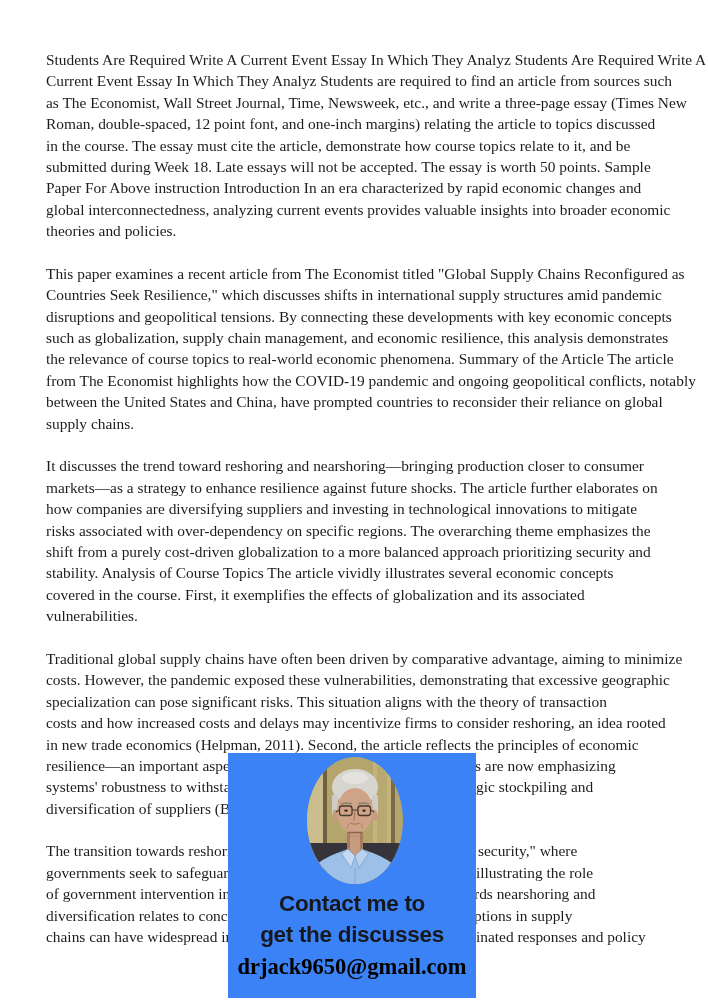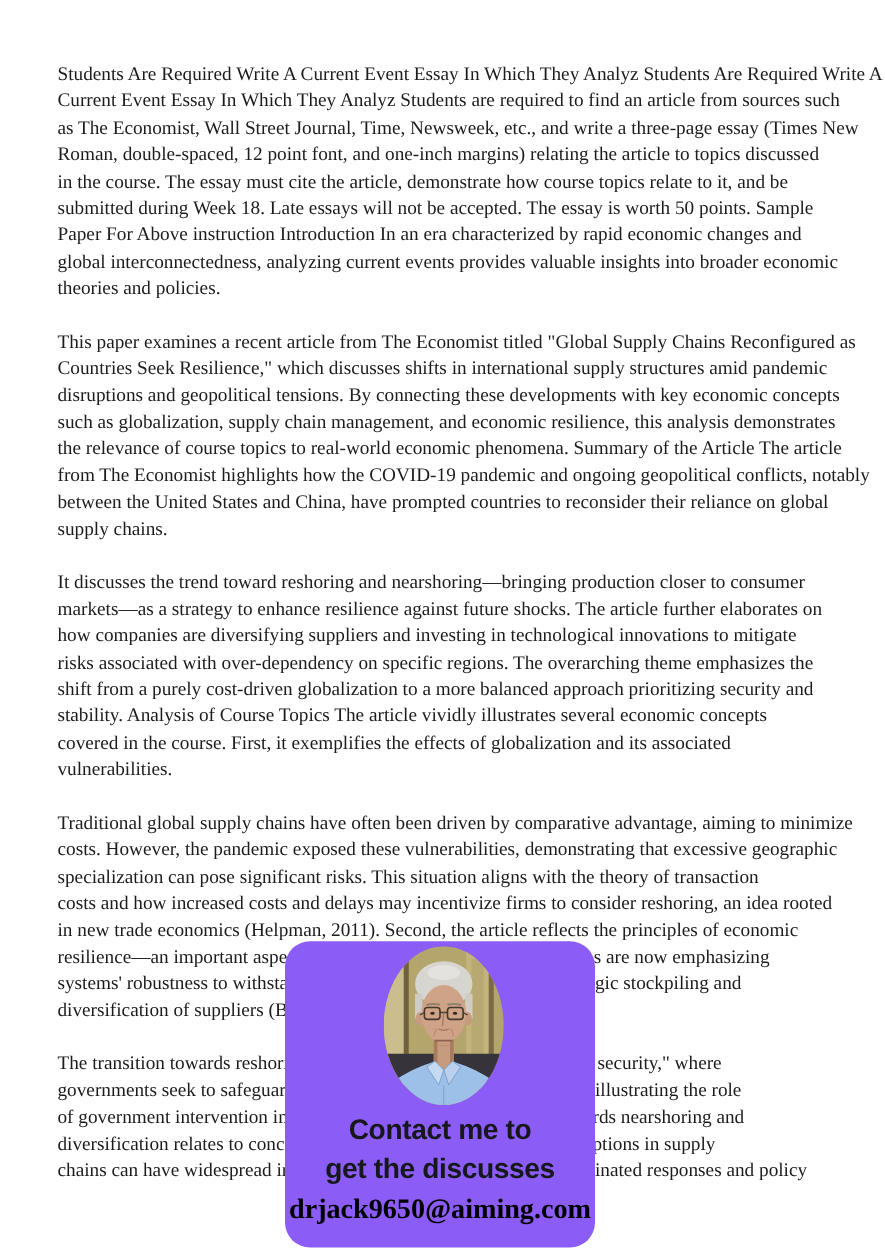--- a/index.html
+++ b/index.html
@@ -65,21 +65,21 @@
     color: #000000;
   }
 </style>
 </head>
 <body>
 
 <div class="page">
 
   <div class="essay" style="color: rgb(28, 28, 28);"><div class="para"><div class="line">Students Are Required Write A Current Event Essay In Which They Analyz Students Are Required Write A</div><div class="line">Current Event Essay In Which They Analyz Students are required to find an article from sources such</div><div class="line">as The Economist, Wall Street Journal, Time, Newsweek, etc., and write a three-page essay (Times New</div><div class="line">Roman, double-spaced, 12 point font, and one-inch margins) relating the article to topics discussed</div><div class="line">in the course. The essay must cite the article, demonstrate how course topics relate to it, and be</div><div class="line">submitted during Week 18. Late essays will not be accepted. The essay is worth 50 points. Sample</div><div class="line">Paper For Above instruction Introduction In an era characterized by rapid economic changes and</div><div class="line">global interconnectedness, analyzing current events provides valuable insights into broader economic</div><div class="line">theories and policies.</div></div><div class="para"><div class="line">This paper examines a recent article from The Economist titled "Global Supply Chains Reconfigured as</div><div class="line">Countries Seek Resilience," which discusses shifts in international supply structures amid pandemic</div><div class="line">disruptions and geopolitical tensions. By connecting these developments with key economic concepts</div><div class="line">such as globalization, supply chain management, and economic resilience, this analysis demonstrates</div><div class="line">the relevance of course topics to real-world economic phenomena. Summary of the Article The article</div><div class="line">from The Economist highlights how the COVID-19 pandemic and ongoing geopolitical conflicts, notably</div><div class="line">between the United States and China, have prompted countries to reconsider their reliance on global</div><div class="line">supply chains.</div></div><div class="para"><div class="line">It discusses the trend toward reshoring and nearshoring—bringing production closer to consumer</div><div class="line">markets—as a strategy to enhance resilience against future shocks. The article further elaborates on</div><div class="line">how companies are diversifying suppliers and investing in technological innovations to mitigate</div><div class="line">risks associated with over-dependency on specific regions. The overarching theme emphasizes the</div><div class="line">shift from a purely cost-driven globalization to a more balanced approach prioritizing security and</div><div class="line">stability. Analysis of Course Topics The article vividly illustrates several economic concepts</div><div class="line">covered in the course. First, it exemplifies the effects of globalization and its associated</div><div class="line">vulnerabilities.</div></div><div class="para"><div class="line">Traditional global supply chains have often been driven by comparative advantage, aiming to minimize</div><div class="line">costs. However, the pandemic exposed these vulnerabilities, demonstrating that excessive geographic</div><div class="line">specialization can pose significant risks. This situation aligns with the theory of transaction</div><div class="line">costs and how increased costs and delays may incentivize firms to consider reshoring, an idea rooted</div><div class="line">in new trade economics (Helpman, 2011). Second, the article reflects the principles of economic</div><div class="line"><span>resilience—an important aspect</span><span class="rfrag" style="left: 429px;">s are now emphasizing</span></div><div class="line"><span>systems' robustness to withstand</span><span class="rfrag" style="left: 430px;">gic stockpiling and</span></div><div class="line">diversification of suppliers (Bal</div></div><div class="para"><div class="line"><span>The transition towards reshoring</span><span class="rfrag" style="left: 432px;">security," where</span></div><div class="line"><span>governments seek to safeguard c</span><span class="rfrag" style="left: 430px;">illustrating the role</span></div><div class="line"><span>of government intervention in m</span><span class="rfrag" style="left: 428px;">rds nearshoring and</span></div><div class="line"><span>diversification relates to concep</span><span class="rfrag" style="left: 428px;">ptions in supply</span></div><div class="line"><span>chains can have widespread imp</span><span class="rfrag" style="left: 430px;">inated responses and policy</span></div></div></div>
 
-  <div class="card" style="background: #8b5cf6; border-radius: 20px;">
+  <div class="card" style="background: #3b82f6;">
 
     <svg class="photo" viewBox="0 0 96 127" aria-hidden="true">
       <defs>
         <clipPath id="ovalClip">
             <ellipse cx="48" cy="63.5" rx="48" ry="63.5"></ellipse>
           </clipPath>
       </defs>
       <g clip-path="url(#ovalClip)">
 
         <rect x="0" y="0" width="96" height="127" fill="#b4a56c"></rect>
@@ -129,16 +129,16 @@
         <path d="M48,111 L48,127" stroke="#85a9d2" stroke-width="1"></path>
         <path d="M44,92 L48,99 L52,92 Q50,94 48,94 Q46,94 44,92 Z" fill="#c79b7d"></path>
       </g>
     </svg>
 
     <div class="headline" style="color: rgb(22, 24, 28);">
       <div>Contact me to</div>
       <div>get the discusses</div>
     </div>
 
-    <div class="email" style="color: rgb(0, 0, 0);">drjack9650@aiming.com</div>
+    <div class="email" style="color: rgb(0, 0, 0);">drjack9650@gmail.com</div>
   </div>
 
 </div>
 
 </body></html>

